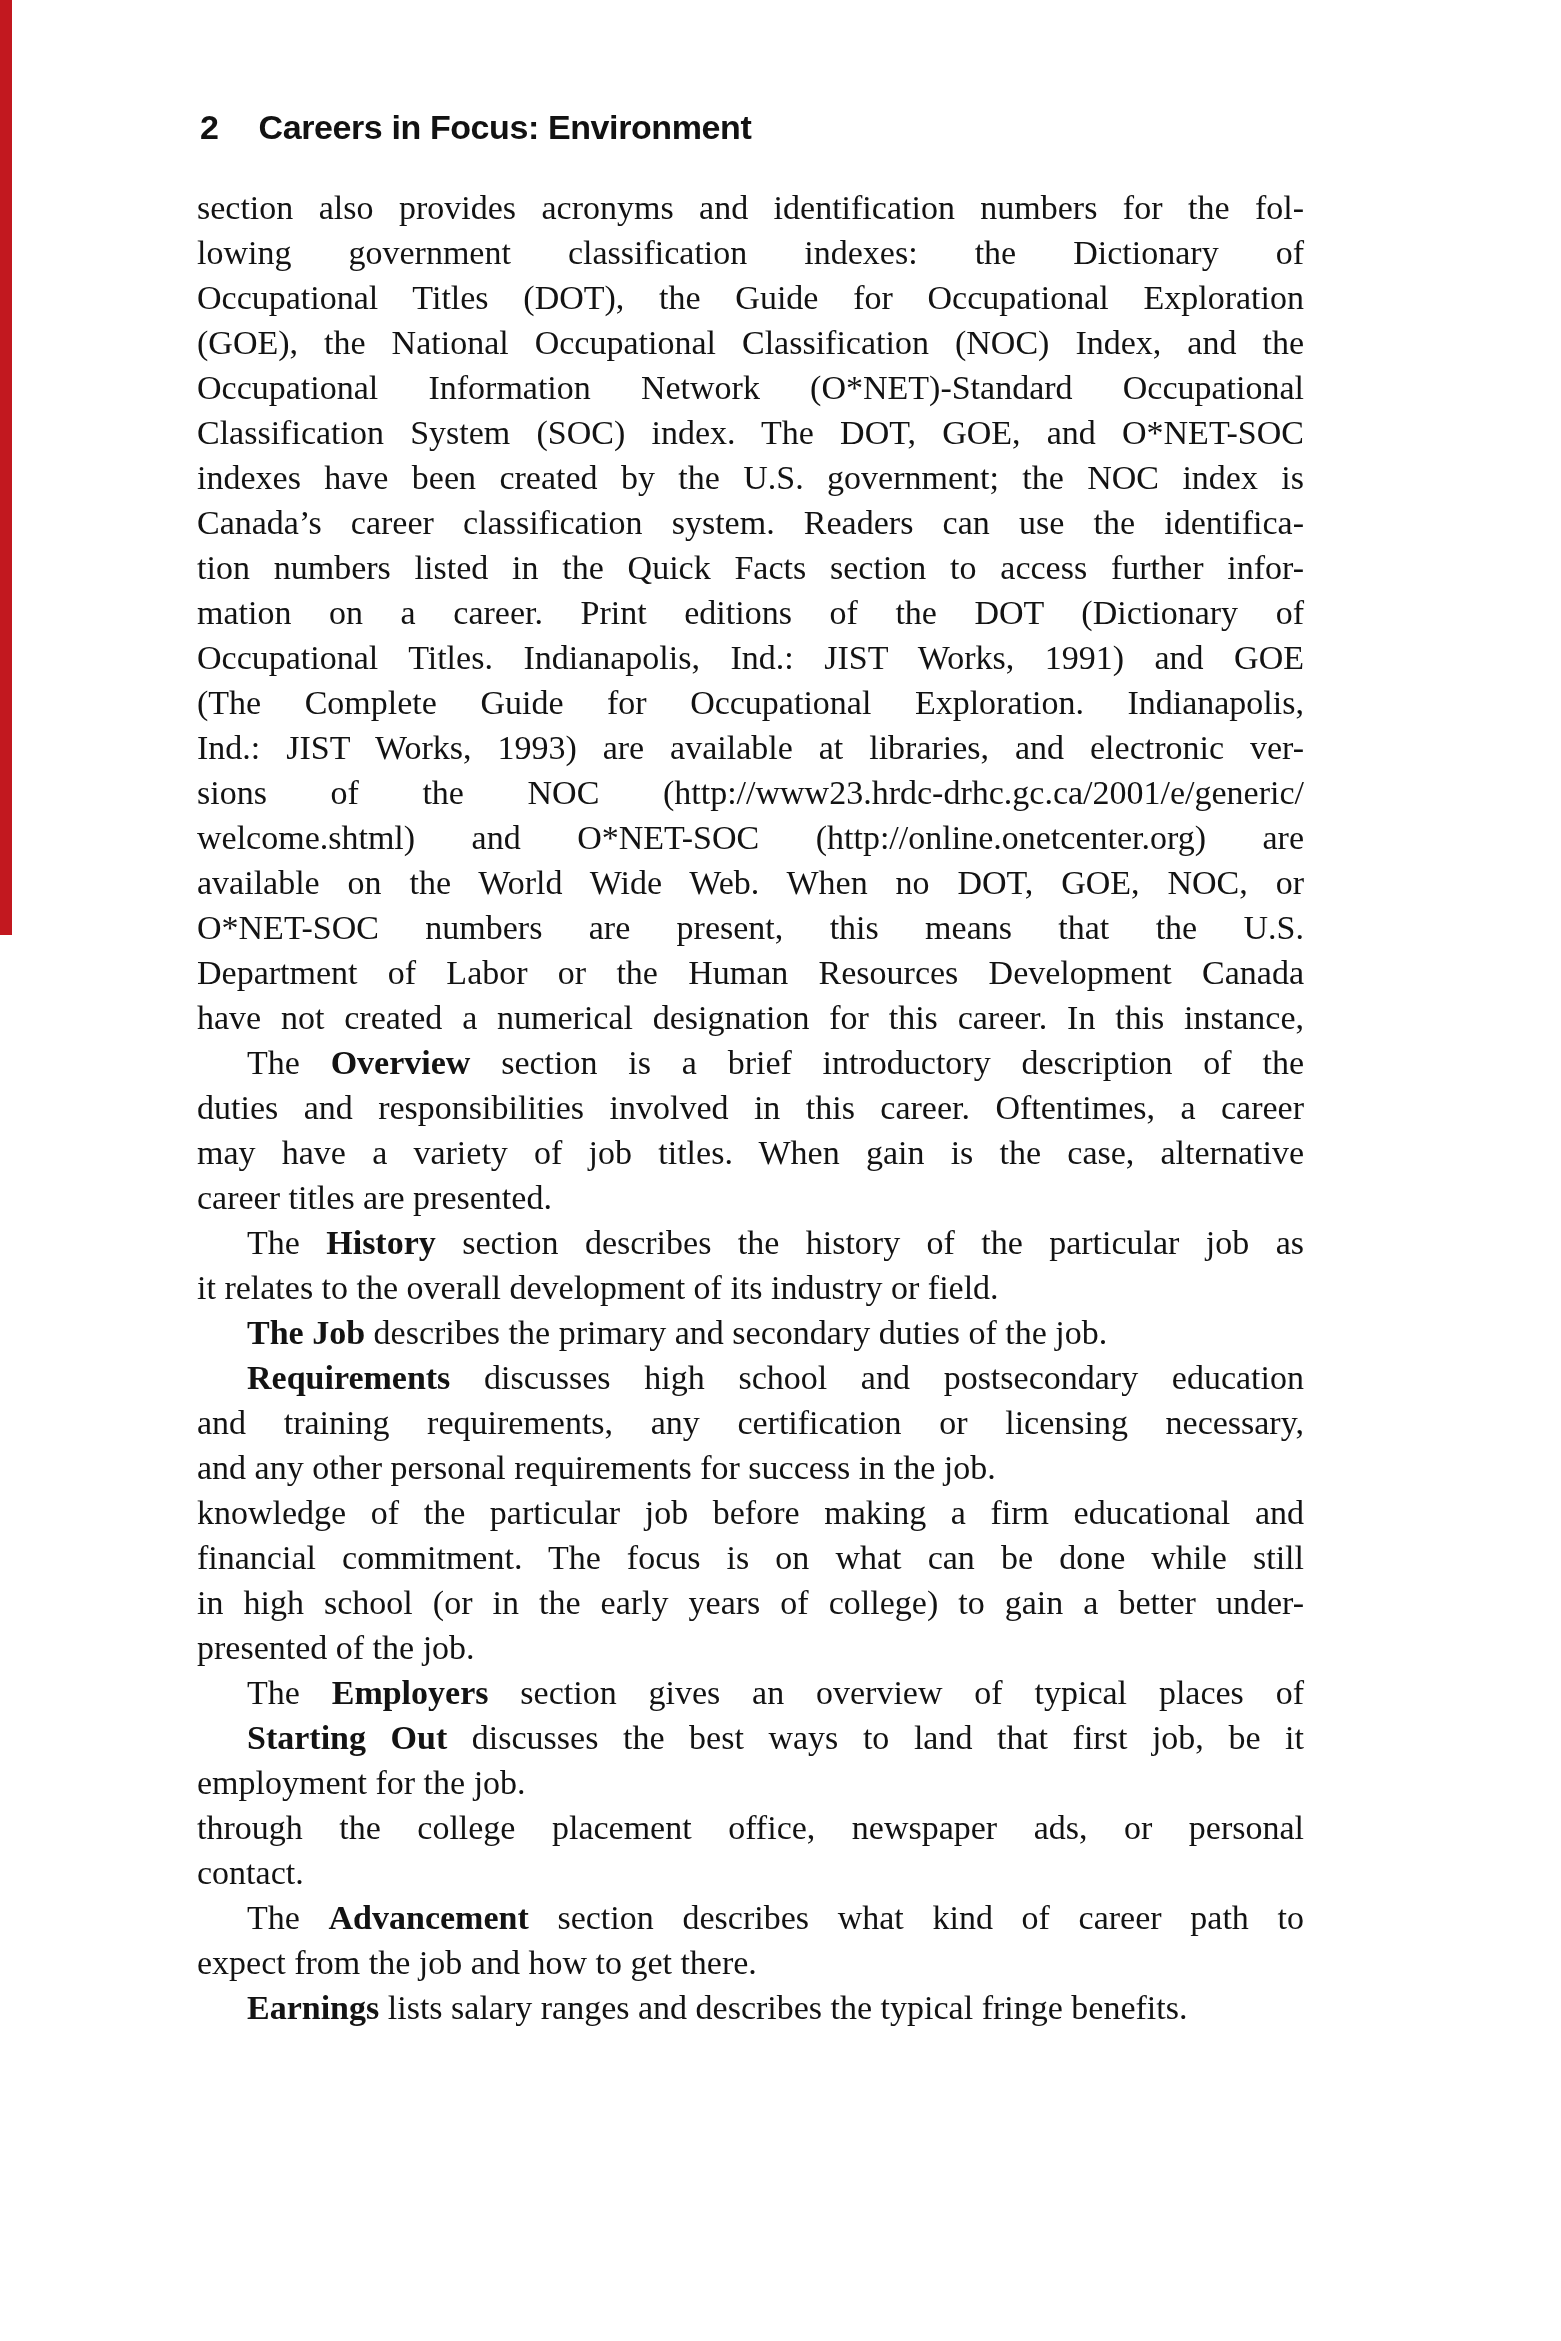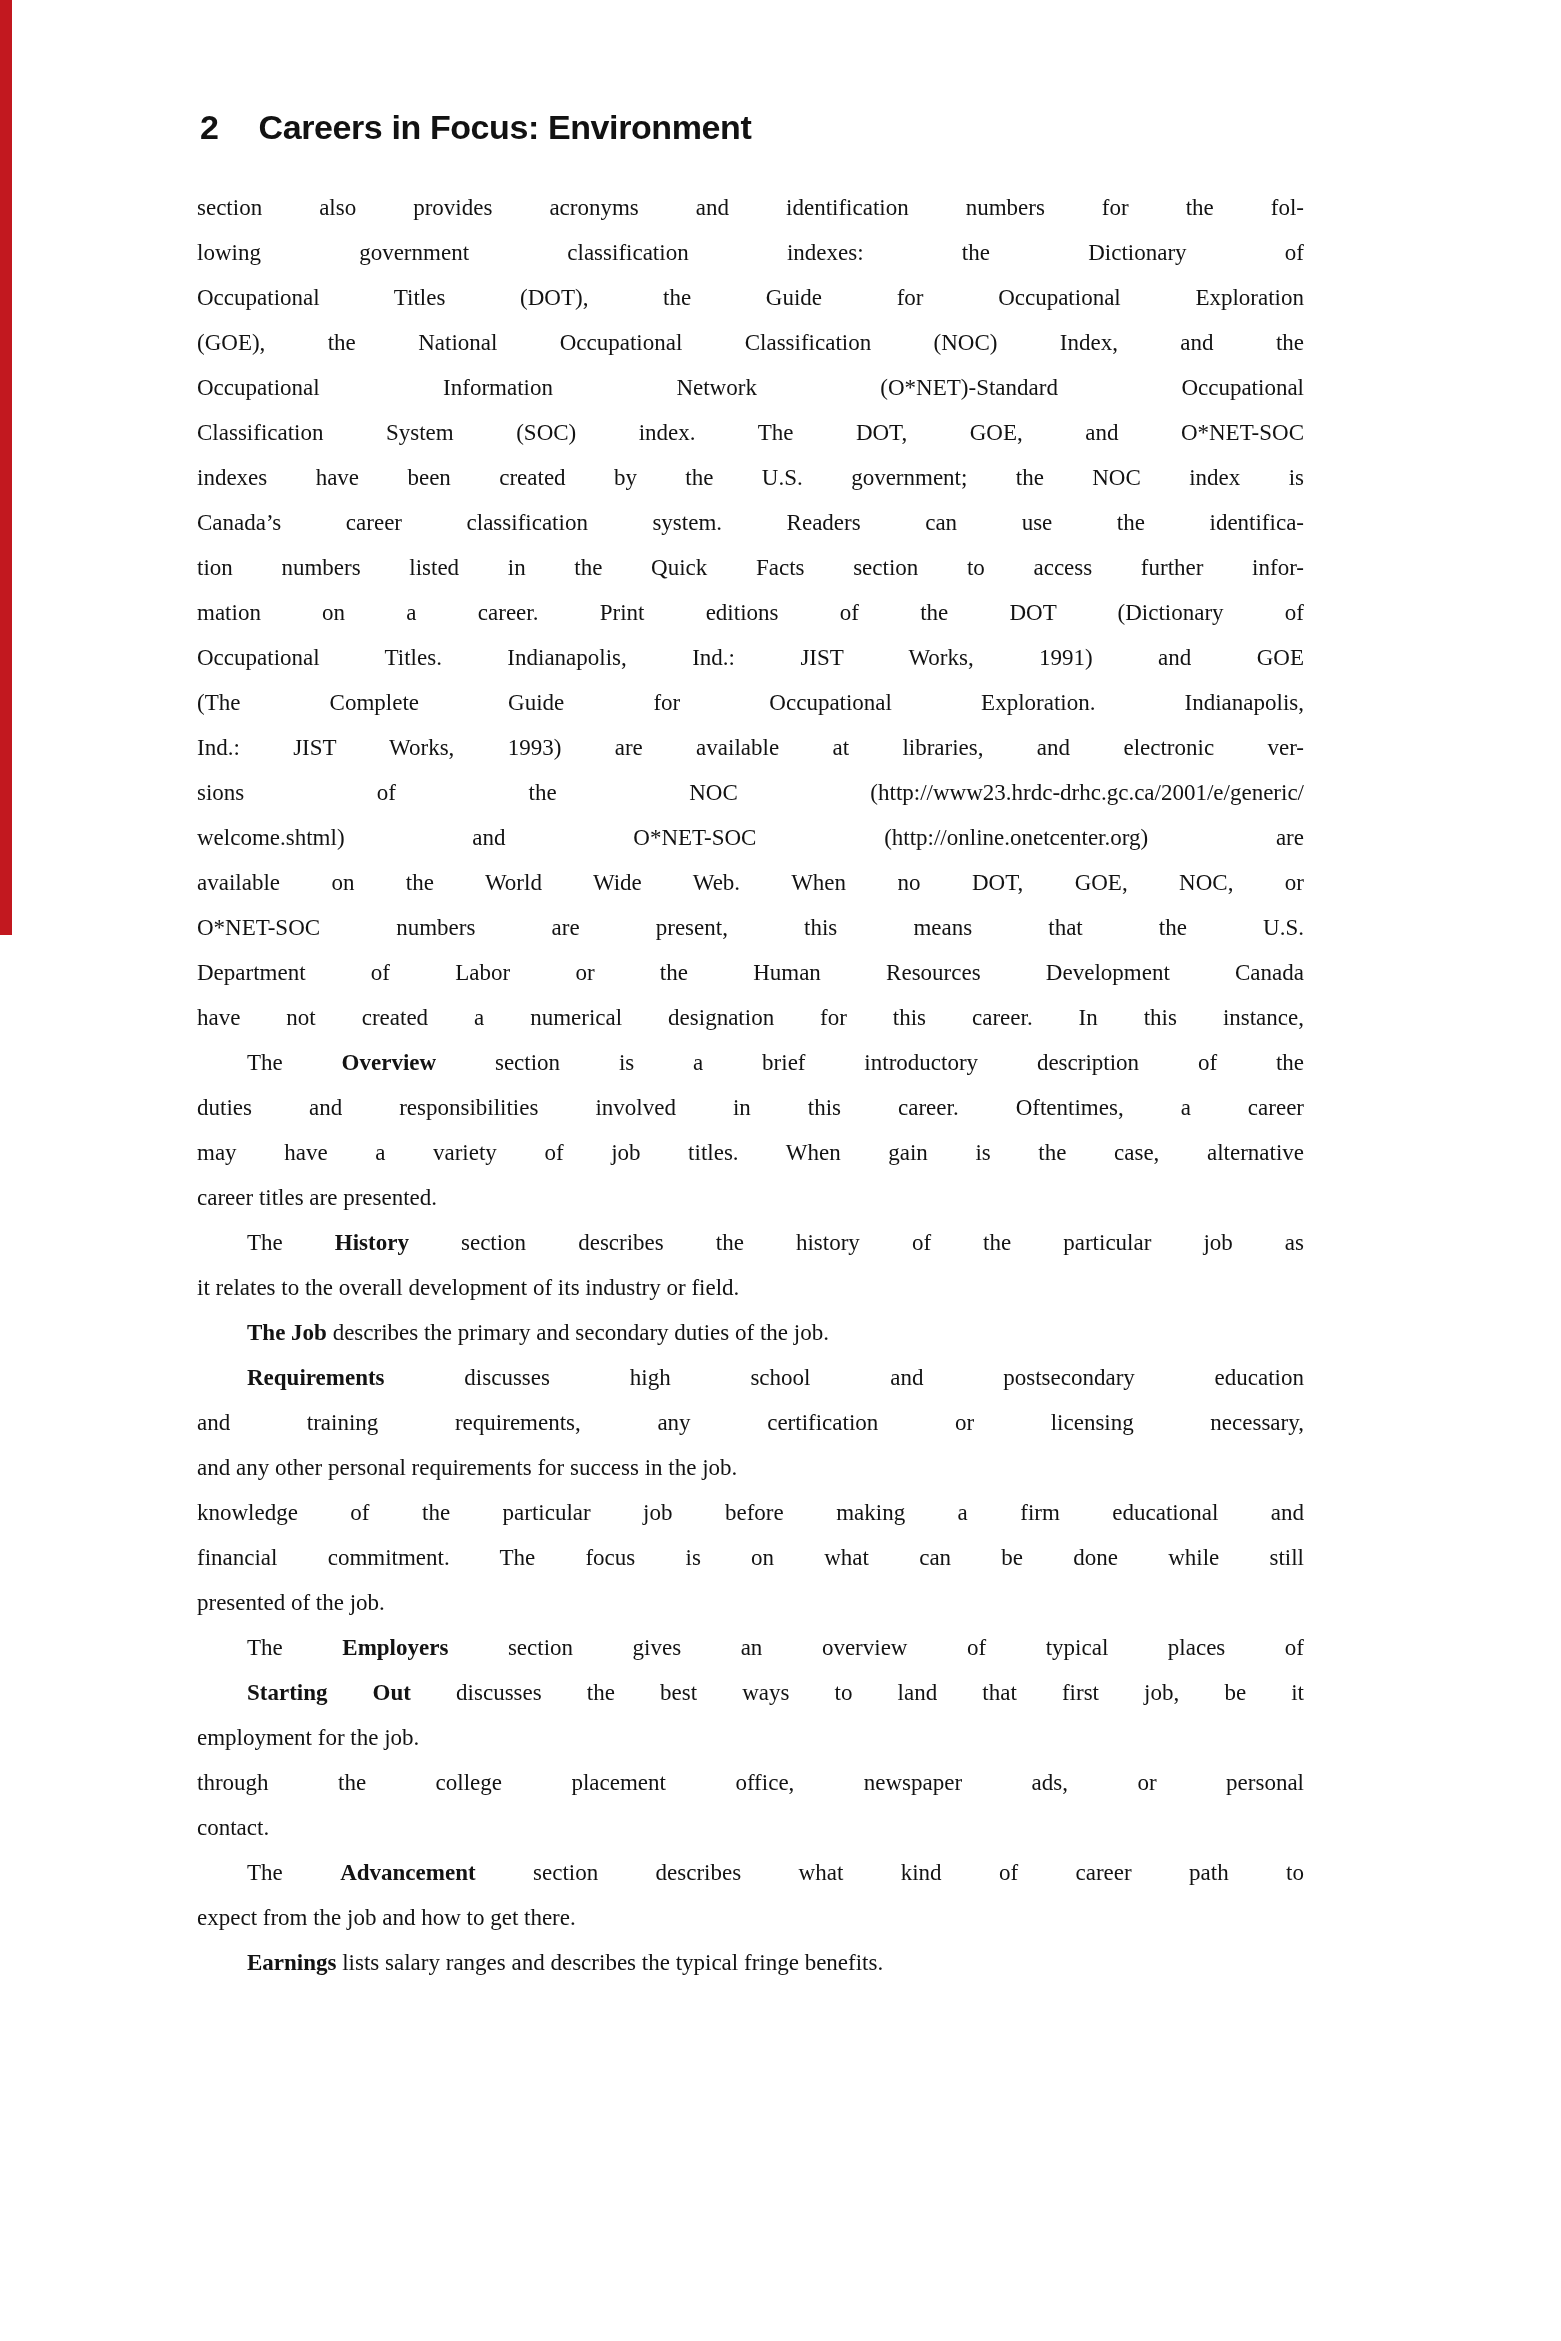--- a/index.html
+++ b/index.html
@@ -17,21 +17,21 @@
   #running-head{
     position:absolute;left:200px;top:108px;
     display:flex;align-items:baseline;gap:40px;
     font-family:"Liberation Sans", sans-serif;
     font-weight:bold;font-size:34px;color:#121212;
     letter-spacing:-0.4px;
     white-space:nowrap;
   }
   #body-text{
     position:absolute;left:197px;top:185px;width:1107px;
-    font-size:23px;line-height:45px;color:#131313;
+    font-size:34px;line-height:45px;color:#131313;
   }
   .line{
     text-align:justify;
     text-align-last:justify;
     height:45px;
     overflow:visible;
   }
   .line.last{ text-align-last:left; }
   .line.indent{ text-indent:50px; }
   .it{ }
@@ -73,20 +73,21 @@
       <div class="line"><span>may have a variety of job titles. When gain is the case, alternative</span></div>
       <div class="line last"><span>career titles are presented.</span></div>
       <div class="line indent"><span>The </span><span class="bd">History</span><span> section describes the history of the particular job as</span></div>
       <div class="line last"><span>it relates to the overall development of its industry or field.</span></div>
       <div class="line last indent"><span class="bd">The Job</span><span> describes the primary and secondary duties of the job.</span></div>
       <div class="line indent"><span class="bd">Requirements</span><span> discusses high school and postsecondary education</span></div>
       <div class="line"><span>and training requirements, any certification or licensing necessary,</span></div>
       <div class="line last"><span>and any other personal requirements for success in the job.</span></div>
       <div class="line"><span>knowledge of the particular job before making a firm educational and</span></div>
       <div class="line"><span>financial commitment. The focus is on what can be done while still</span></div>
+      <div class="line"><span>in high school (or in the early years of college) to gain a better under-</span></div>
       <div class="line last"><span>presented of the job.</span></div>
       <div class="line indent"><span>The </span><span class="bd">Employers</span><span> section gives an overview of typical places of</span></div>
       <div class="line indent"><span class="bd">Starting Out</span><span> discusses the best ways to land that first job, be it</span></div>
       <div class="line last"><span>employment for the job.</span></div>
       <div class="line"><span>through the college placement office, newspaper ads, or personal</span></div>
       <div class="line last"><span>contact.</span></div>
       <div class="line indent"><span>The </span><span class="bd">Advancement</span><span> section describes what kind of career path to</span></div>
       <div class="line last"><span>expect from the job and how to get there.</span></div>
       <div class="line last indent"><span class="bd">Earnings</span><span> lists salary ranges and describes the typical fringe benefits.</span></div>
     </div>

